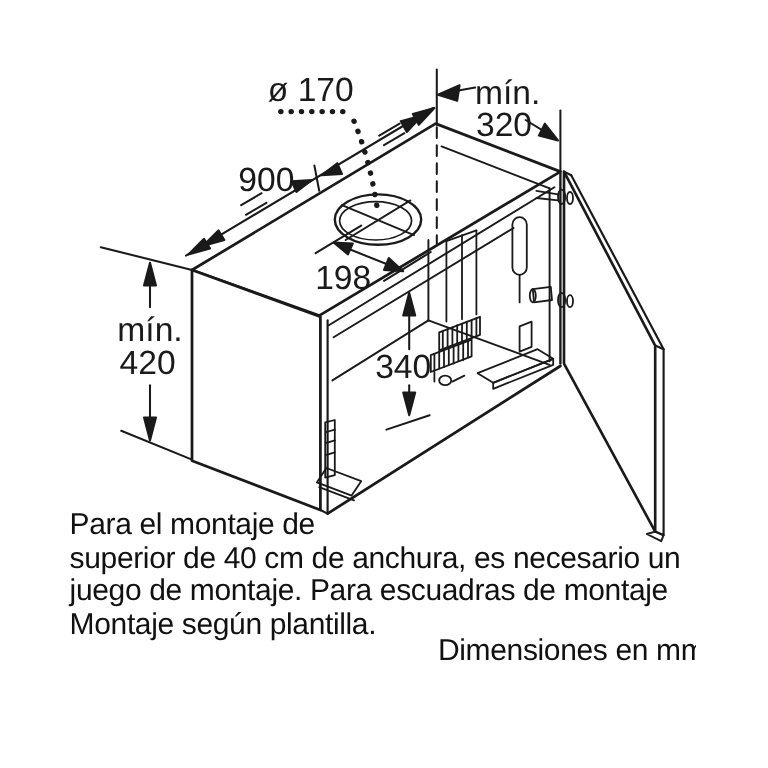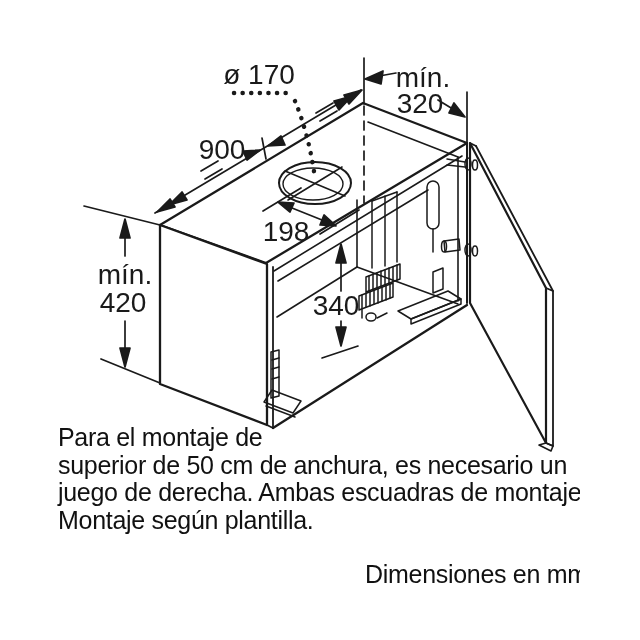--- a/index.html
+++ b/index.html
@@ -12,21 +12,21 @@
     font-family:"Liberation Sans", sans-serif;
     fill:#1a1a1a;
   }
   .dim-text{font-size:28px;}
   .note{
     position:absolute;left:58px;top:424px;width:560px;
     font-size:25px;line-height:27.5px;color:#111111;letter-spacing:-0.3px;
     white-space:nowrap;
   }
   .units{
-    position:absolute;left:365px;top:560px;
+    position:absolute;left:365px;top:528px;
     font-size:25px;color:#111111;letter-spacing:-0.3px;white-space:nowrap;
   }
 </style>
 </head>
 <body>
 
 <div id="stage">
 
   <svg id="drawing" width="640" height="640" viewBox="0 0 640 640" fill="none" stroke="#1a1a1a" stroke-width="2" stroke-linecap="round" stroke-linejoin="round">
 
@@ -199,20 +199,20 @@
       <line x1="341" y1="321" x2="341" y2="343"></line>
       <path d="M341,244 L336,263 L346,263 Z" fill="#1a1a1a"></path>
       <path d="M341,346 L336,327 L346,327 Z" fill="#1a1a1a"></path>
       <line x1="322" y1="358" x2="358" y2="346"></line>
       <text class="dim-text" x="336" y="315" text-anchor="middle" stroke="none">340</text>
     </g>
   </svg>
 
   <div class="note">
     <div>Para el montaje de</div>
-    <div>superior de 50 cm de anchura, es necesario un</div>
-    <div>juego de derecha. Ambas escuadras de montaje</div>
+    <div>superior de 40 cm de anchura, es necesario un</div>
+    <div>juego de montaje. Para escuadras de montaje</div>
     <div>Montaje según plantilla.</div>
   </div>
 
   <div class="units">Dimensiones en mm</div>
 
 </div>
 
 </body></html>

